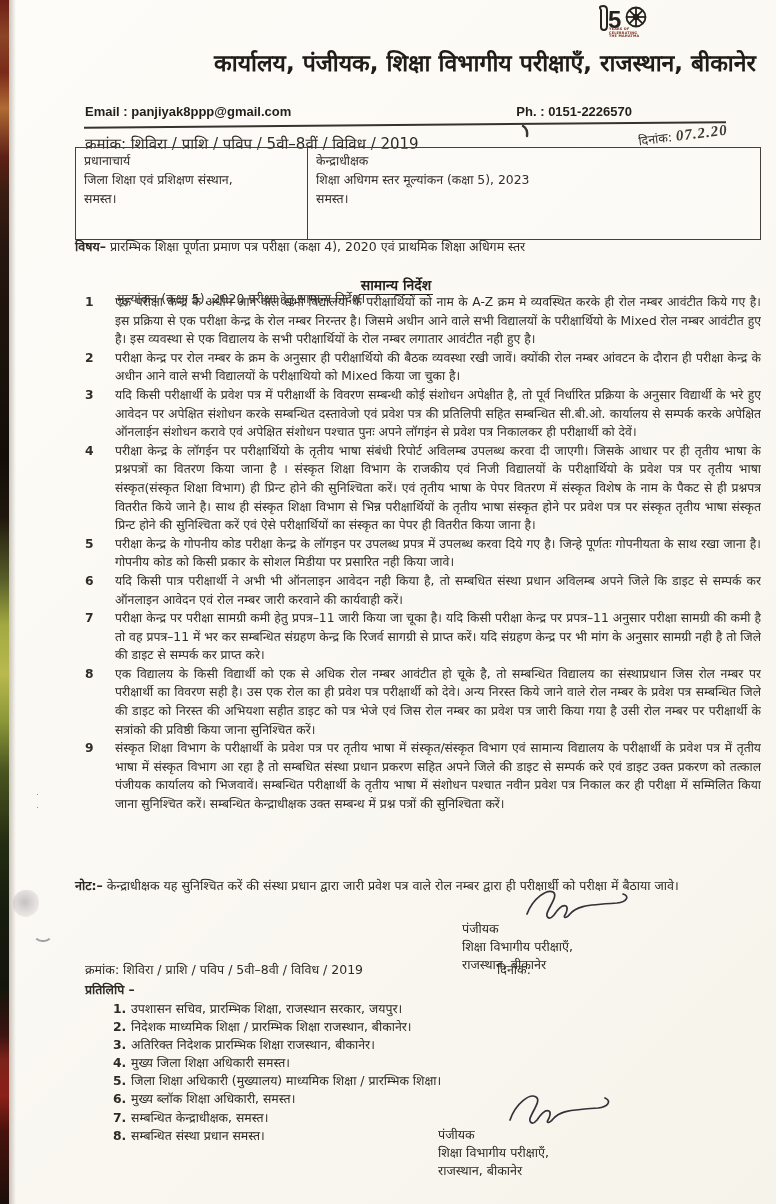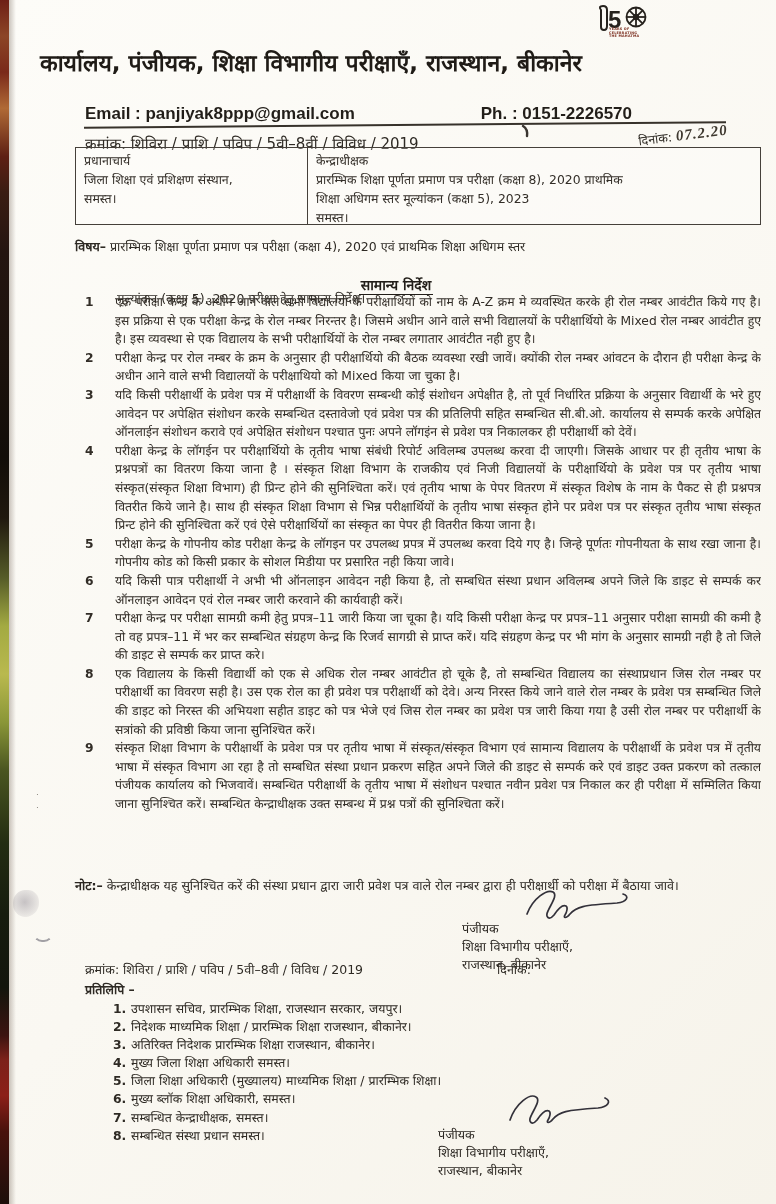--- a/index.html
+++ b/index.html
@@ -16,36 +16,36 @@
       #241510 21%,#1c120c 30%,#120d08 38%,#20180e 43%,#565c28 48%,
       #a3aa42 52%,#b9b94e 56%,#8a9638 60%,#4a5520 64%,#232c12 70%,
       #161c0e 76%,#13150c 82%,#3c1410 86%,#7c221a 88%,#8c2018 91%,
       #48120c 94%,#1c0f0a 100%);}
   .binding-fade{position:absolute;left:9px;top:0;width:7px;height:100%;
     background:linear-gradient(90deg,rgba(70,50,35,.28),rgba(70,50,35,0));}
   
   .logo{position:absolute;left:592px;top:4px;width:78px;height:44px;}
   .logo-caption{position:absolute;left:609px;top:28px;width:34px;line-height:3.6px;
     font-size:3.4px;font-weight:bold;color:#7c2f20;letter-spacing:.2px;}
-  .title{position:absolute;left:40px;right:20px;top:46px;text-align:left;
+  .title{position:absolute;left:40px;right:20px;top:46px;text-align:right;
     font-size:23px;font-weight:bold;color:#1f1b16;}
   .contacts{position:absolute;left:85px;right:48px;top:104px;display:flex;
     justify-content:space-between;font-family:"Liberation Sans",sans-serif;
-    font-size:17px;font-weight:bold;color:#221e19;}
+    font-size:13px;font-weight:bold;color:#221e19;}
   .contacts .ph{margin-right:96px;}
   .rule{position:absolute;left:84px;width:642px;top:124px;height:0;
     border-top:2px solid #37322b;transform:rotate(-.5deg);}
   .refline{position:absolute;left:85px;top:133px;font-size:15px;color:#2e2a24;}
   .date-top{position:absolute;left:638px;top:127px;font-size:12.5px;color:#2e2a24;
     transform:rotate(-7deg);white-space:nowrap;}
   .date-top .hand{font-family:"Liberation Serif",serif;font-style:italic;
     font-weight:bold;font-size:15px;color:#3e382f;letter-spacing:1px;}
   .pen-tick{position:absolute;left:520px;top:124px;width:12px;height:14px;}
   
-  .addr{position:absolute;left:75px;top:147px;width:686px;height:78px;
+  .addr{position:absolute;left:75px;top:147px;width:686px;height:93px;
     border:1.6px solid #45403a;display:flex;box-sizing:border-box;background:rgba(255,255,255,.25);}
   .addr .cell{padding:3px 8px;font-size:12.4px;line-height:19px;box-sizing:border-box;}
   .addr .left{width:232px;border-right:1.6px solid #45403a;}
   .addr .right{flex:1;}
   
   .subject{position:absolute;left:75px;top:237px;right:40px;font-size:12.5px;line-height:19px;color:#2e2a24;}
   .subject .lbl{font-weight:bold;text-align:right;}
   .subject .l2{padding-left:42px;margin-top:33px;}
   .heading{position:absolute;left:0;right:0;top:275px;text-align:center;padding-left:16px;}
   .heading span{font-size:14px;font-weight:bold;color:#211d18;
@@ -124,21 +124,20 @@
   </svg>
 
   <div class="addr">
     <div class="cell left">
       <div>प्रधानाचार्य</div>
       <div>जिला शिक्षा एवं प्रशिक्षण संस्थान,</div>
       <div>समस्त।</div>
     </div>
     <div class="cell right">
       <div>केन्द्राधीक्षक</div>
-      <div>प्रारम्भिक शिक्षा पूर्णता प्रमाण पत्र परीक्षा (कक्षा 8), 2020  प्राथमिक</div>
       <div>शिक्षा अधिगम स्तर मूल्यांकन (कक्षा 5), 2023</div>
       <div>समस्त।</div>
     </div>
   </div>
 
   <div class="subject">
     <div><span class="lbl">विषय–</span>
       <span>प्रारम्भिक शिक्षा पूर्णता प्रमाण पत्र परीक्षा (कक्षा 4), 2020 एवं प्राथमिक शिक्षा अधिगम स्तर</span></div>
     <div class="l2">मूल्यांकन (कक्षा 5), 2020 परीक्षा हेतु सामान्य निर्देश।</div>
   </div>

